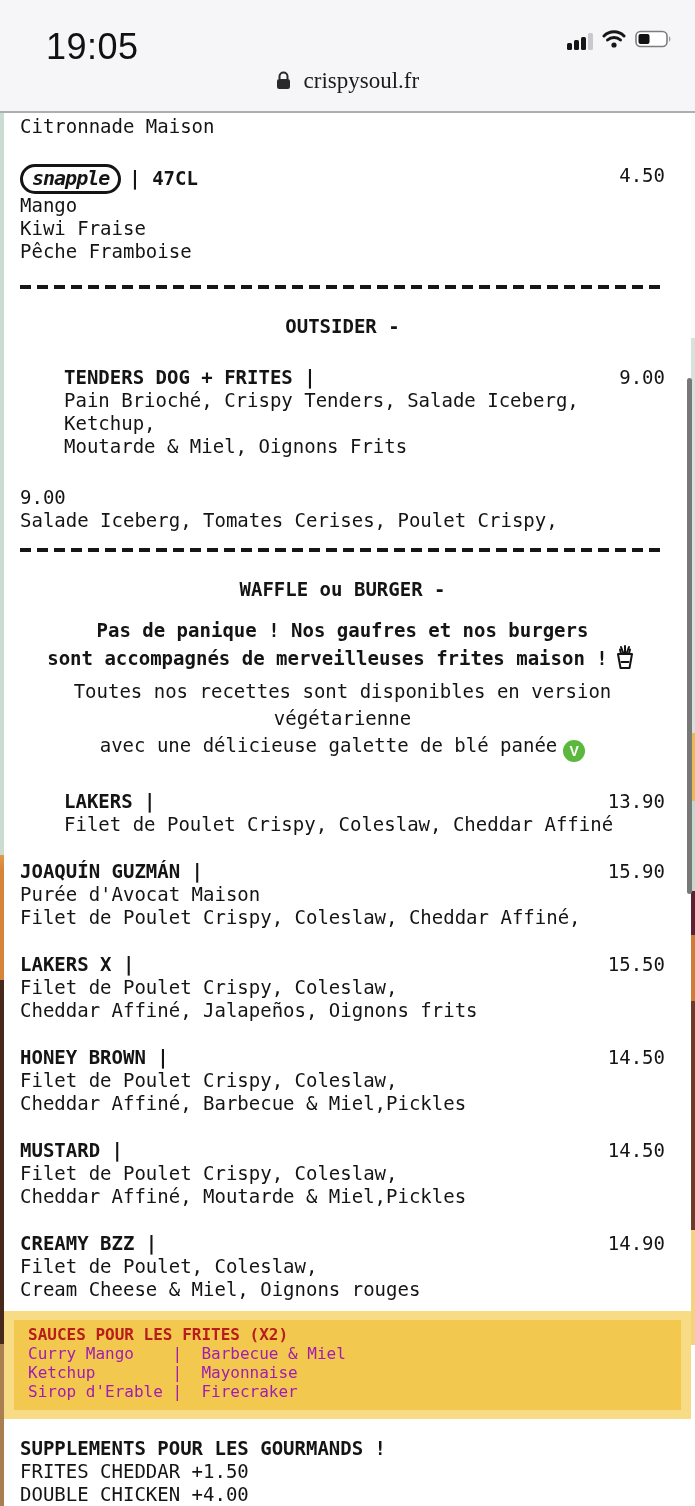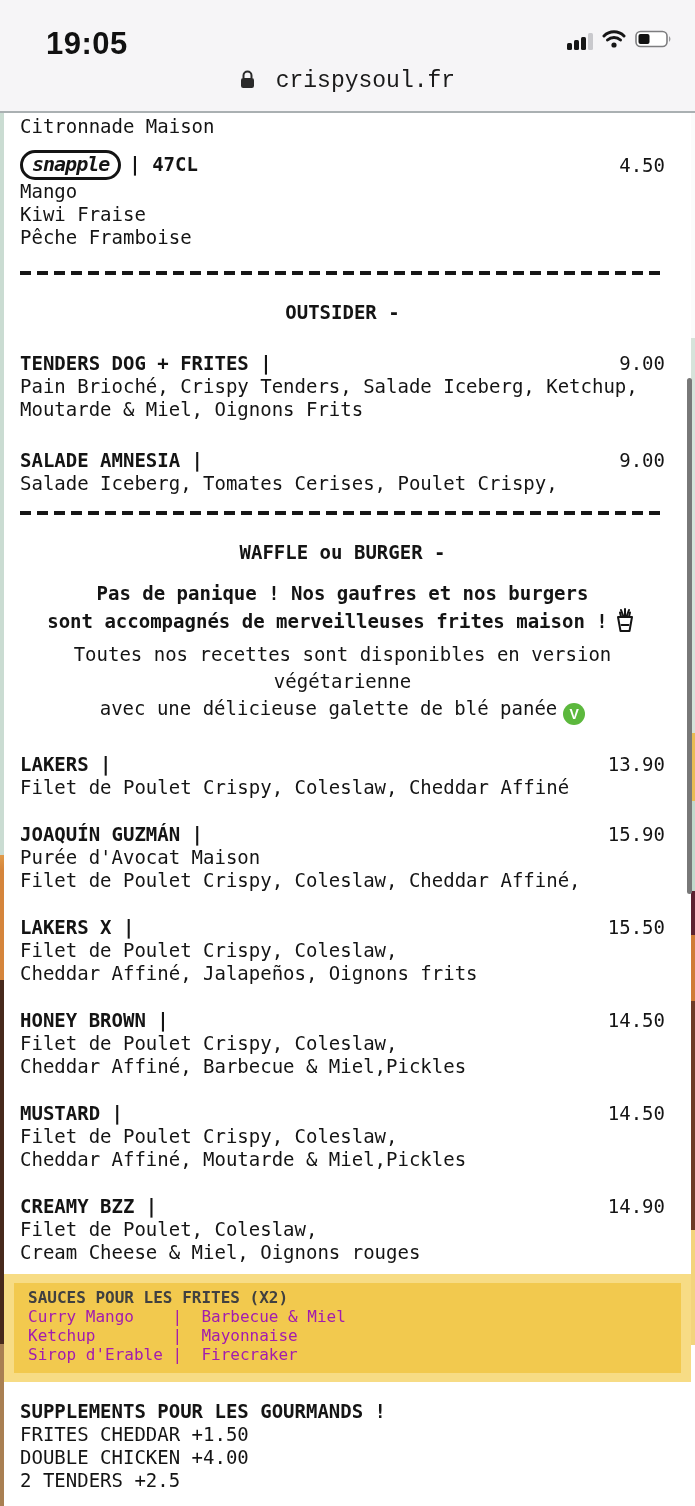--- a/index.html
+++ b/index.html
@@ -2,28 +2,28 @@
 <html><head>
 <meta charset="utf-8">
 <style>
   html,body{margin:0;padding:0;}
   body{font-family:"DejaVu Sans Mono", monospace; background:#ffffff;}
   .phone{position:relative;width:695px;height:1506px;overflow:hidden;background:#ffffff;}
 
   
   .chrome{position:absolute;top:0;left:0;width:695px;height:113px;background:#f6f5f7;z-index:5;}
   .statusbar{position:relative;height:62px;}
-  .time{position:absolute;left:46px;top:26px;font-family:"Liberation Sans",sans-serif;font-size:31px;font-weight:700;color:#111;letter-spacing:.5px;}
+  .time{position:absolute;left:46px;top:26px;font-family:"Liberation Sans",sans-serif;font-size:36px;font-weight:400;color:#111;letter-spacing:.5px;}
   .sicons{position:absolute;right:22px;top:30px;display:flex;align-items:center;gap:9px;}
   .bars{display:flex;align-items:flex-end;gap:2px;height:17px;}
   .bar{width:5px;border-radius:1.5px;background:#161616;}
   .bar1{height:7px}.bar2{height:10px}.bar3{height:13px}
   .bar4{height:17px;background:#c9c9cd;}
   .urlrow{position:relative;height:50px;}
-  .urltext{position:absolute;top:6px;left:0;right:0;text-align:center;font-family:Liberation Mono, monospace;font-size:23px;color:#1a1a1a;}
+  .urltext{position:absolute;top:6px;left:0;right:0;text-align:center;font-family:Liberation Serif, serif;font-size:23px;color:#1a1a1a;}
   .urltext svg{vertical-align:-2px;margin-right:7px;}
   .chrome-split{position:absolute;left:0;top:111px;width:695px;height:2px;background:#aab0b2;}
 
   
   .page{position:absolute;top:113px;left:0;width:695px;height:1393px;background:#ffffff;color:#141414;}
   .edge{position:absolute;top:0;bottom:0;width:4px;z-index:4;pointer-events:none;}
   .edge.left{left:0;background:linear-gradient(to bottom,
       #cadcd2 0px,#cadcd2 742px,#e09a4a 742px,#d5853b 757px,#d5853b 867px,
       #47291c 867px,#47291c 1231px,#a97f52 1231px,#a97f52 1393px);}
   .edge.right{right:0;background:linear-gradient(to bottom,
@@ -31,42 +31,42 @@
       #c2d9cc 688px,#c2d9cc 778px,#5d2230 778px,#5d2230 822px,#d07c36 822px,#d07c36 888px,
       #6e3b28 888px,#6e3b28 1117px,#f3d47c 1117px,#f3d47c 1232px,#ffffff 1232px);}
   .scrollbar{position:absolute;right:3px;top:265px;width:5px;height:516px;border-radius:3px;background:#787878;z-index:6;}
 
   .content{padding:2px 30px 0 20px;font-size:19px;line-height:23px;}
   .b{font-weight:700;}
   .row{display:flex;justify-content:space-between;align-items:baseline;}
   .price{font-weight:400;}
   .desc{font-weight:400;}
 
-  .snapple-row{margin-top:12px;display:flex;justify-content:space-between;align-items:center;height:30px;}
+  .snapple-row{margin-top:26px;display:flex;justify-content:space-between;height:30px;}
   .snapple-pill{display:inline-block;border:3px solid #141414;border-radius:16px;padding:0 9px 2px 9px;
       font-style:italic;font-weight:700;font-size:20px;letter-spacing:-1px;line-height:22px;margin-right:8px;}
 
   .divider{height:4px;margin:0;background:repeating-linear-gradient(90deg,#161616 0 11px,transparent 11px 17px);}
   .div1{margin-top:22px;}
   .div2{margin-top:16px;}
   .center-h{ text-align:center;font-weight:700;margin-top:26px;}
 
   .note{margin-top:16px;text-align:center;line-height:27px;}
   .note .icon-inline{display:inline-block;vertical-align:-6px;margin-left:4px;}
   .veg-badge{display:inline-block;width:22px;height:22px;border-radius:50%;background:#5cb83d;color:#ffffff;
       font-family:"Liberation Sans",sans-serif;font-weight:700;font-size:14px;line-height:22px;text-align:center;vertical-align:-4px;margin-left:6px;}
 
   .item{margin-top:24px;}
-  .item.first{margin-top:28px;}
+  .item.first{margin-top:28px;margin-left:44px;}
   .sec-gap{margin-top:28px;}
 
   
   .sauces{margin:10px 4px 0 4px;background:#f7dc85;padding:9px 10px;}
   .sauces-inner{background:#f2c94e;padding:5px 14px 9px 14px;}
-  .sauces .title{color:#404040;font-weight:700;}
+  .sauces .title{color:#b91c1c;font-weight:700;}
   .sauces .srow{color:#a21caf;white-space:pre;}
 
   .supp{margin-top:16px;}
 </style>
 </head>
 <body>
 
 <div class="phone">
 
   <div class="chrome">
@@ -134,21 +134,20 @@
         <div class="row">
           <span class="b">TENDERS DOG + FRITES |</span>
           <span class="price">9.00</span>
         </div>
         <div class="desc">Pain Brioché, Crispy Tenders, Salade Iceberg, Ketchup,</div>
         <div class="desc">Moutarde &amp; Miel, Oignons Frits</div>
       </div>
 
       <div class="item sec-gap">
         <div class="row">
-          <span class="b">SALADE AMNESIA |</span>
           <span class="price">9.00</span>
         </div>
         <div class="desc">Salade Iceberg, Tomates Cerises, Poulet Crispy,</div>
       </div>
 
       <div class="divider div2"></div>
 
       <div class="center-h">WAFFLE ou BURGER -</div>
 
       <div class="note">

